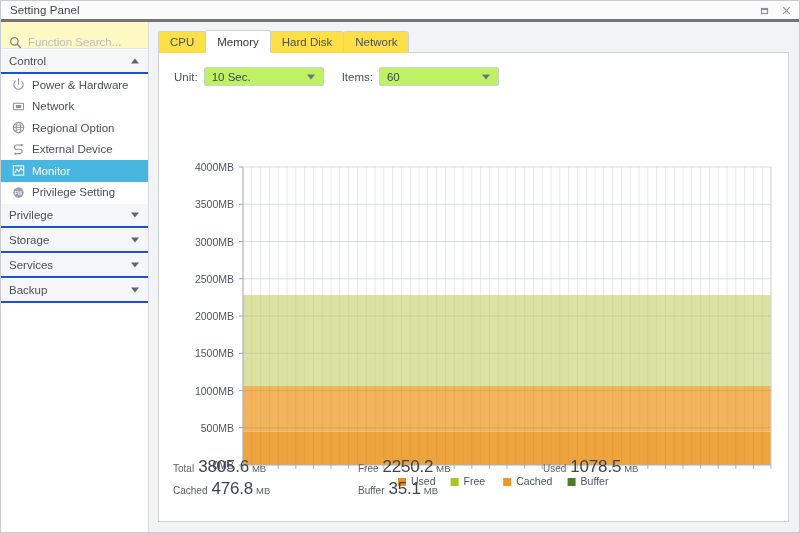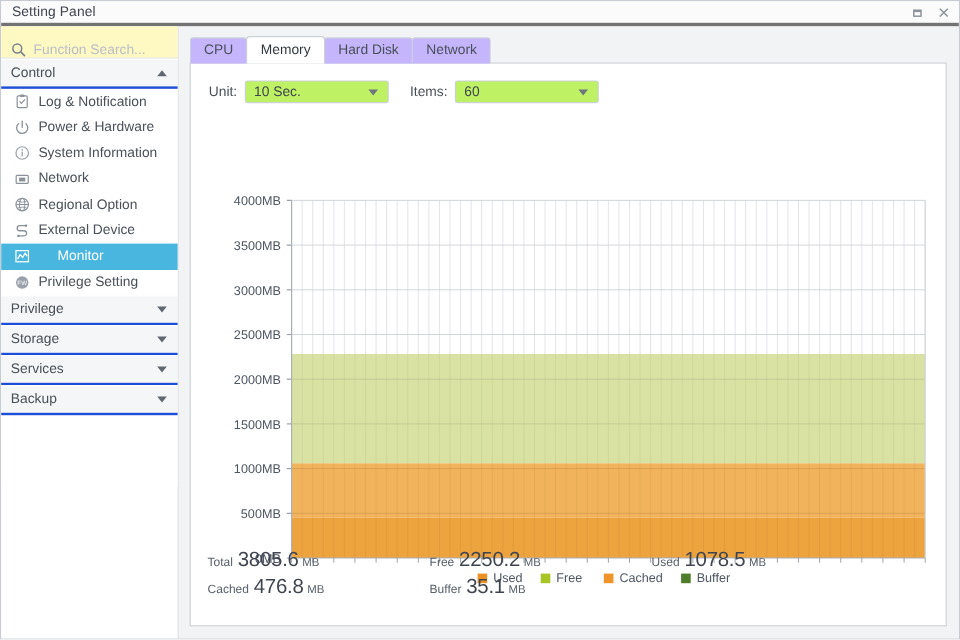--- a/index.html
+++ b/index.html
@@ -93,21 +93,20 @@
     cursor: default;
     background: #fff;
   }
   .nav-item .nav-icon {
     width: 14px; height: 14px; margin-right: 7px;
     flex: 0 0 auto; display: flex; align-items: center; justify-content: center;
   }
   .nav-item.active {
     background: #49b6e0;
     color: #ffffff;
-    gap: 16px;
   }
   .sidebar-filler { background: #fff; height: 60px; }
 
   
   .main {
     position: absolute; left: 148px; top: 21px;
     width: 650px; height: 510px;
     background: #f2f3f5;
     box-sizing: border-box;
   }
@@ -116,21 +115,21 @@
     height: 23px;
     display: flex; align-items: flex-end;
     z-index: 3;
   }
   .tab {
     height: 21px;
     line-height: 21px;
     padding: 0 11px;
     font-size: 11.5px;
     color: #4a5059;
-    background: #c4b5fd;
+    background: #fde047;
     border: 1px solid #ccd1d6;
     border-bottom: none;
     border-radius: 3px 3px 0 0;
     margin-right: -1px;
     cursor: default;
     position: relative;
   }
   .tab.active {
     background: #ffffff;
     color: #333940;
@@ -230,51 +229,31 @@
         </svg>
       </span>
       <input class="search-input" type="text" placeholder="Function Search..." style="">
     </div>
 
     <div class="group-header">
       <span>Control</span>
       <span class="caret up"></span>
     </div>
 
-    <div class="nav-item">
-      <span class="nav-icon">
-        <svg width="13" height="13" viewBox="0 0 14 14">
-          <rect x="2.5" y="2" width="9" height="10.5" rx="1" fill="none" stroke="#8b929b" stroke-width="1.1"></rect>
-          <rect x="5" y="0.8" width="4" height="2.2" rx="0.6" fill="#8b929b"></rect>
-          <path d="M4.6 7 L6.3 8.7 L9.5 5.2" fill="none" stroke="#8b929b" stroke-width="1.1"></path>
-        </svg>
-      </span>
-      <span>Log &amp; Notification</span>
-    </div>
 
     <div class="nav-item">
       <span class="nav-icon">
         <svg width="13" height="13" viewBox="0 0 14 14">
           <path d="M3.6 3.4 A5 5 0 1 0 10.4 3.4" fill="none" stroke="#8b929b" stroke-width="1.2" stroke-linecap="round"></path>
           <path d="M7 1 L7 6.6" stroke="#8b929b" stroke-width="1.2" stroke-linecap="round"></path>
         </svg>
       </span>
       <span>Power &amp; Hardware</span>
     </div>
 
-    <div class="nav-item">
-      <span class="nav-icon">
-        <svg width="13" height="13" viewBox="0 0 14 14">
-          <circle cx="7" cy="7" r="5.6" fill="none" stroke="#9aa1aa" stroke-width="1.1"></circle>
-          <rect x="6.4" y="5.8" width="1.2" height="4.2" fill="#9aa1aa"></rect>
-          <rect x="6.4" y="3.5" width="1.2" height="1.4" fill="#9aa1aa"></rect>
-        </svg>
-      </span>
-      <span>System Information</span>
-    </div>
 
     <div class="nav-item">
       <span class="nav-icon">
         <svg width="13" height="13" viewBox="0 0 14 14">
           <rect x="1.6" y="3.4" width="10.8" height="7.2" rx="0.8" fill="none" stroke="#8b929b" stroke-width="1.1"></rect>
           <rect x="4.2" y="5.4" width="5.6" height="3.4" fill="#8b929b"></rect>
         </svg>
       </span>
       <span>Network</span>
     </div>

